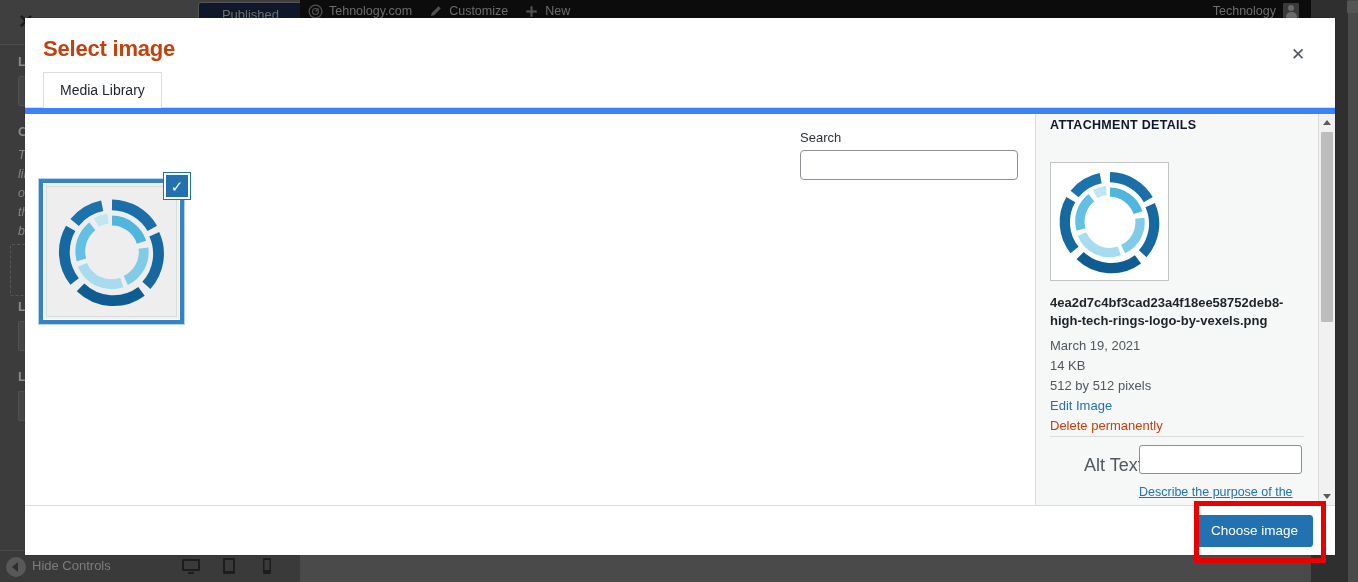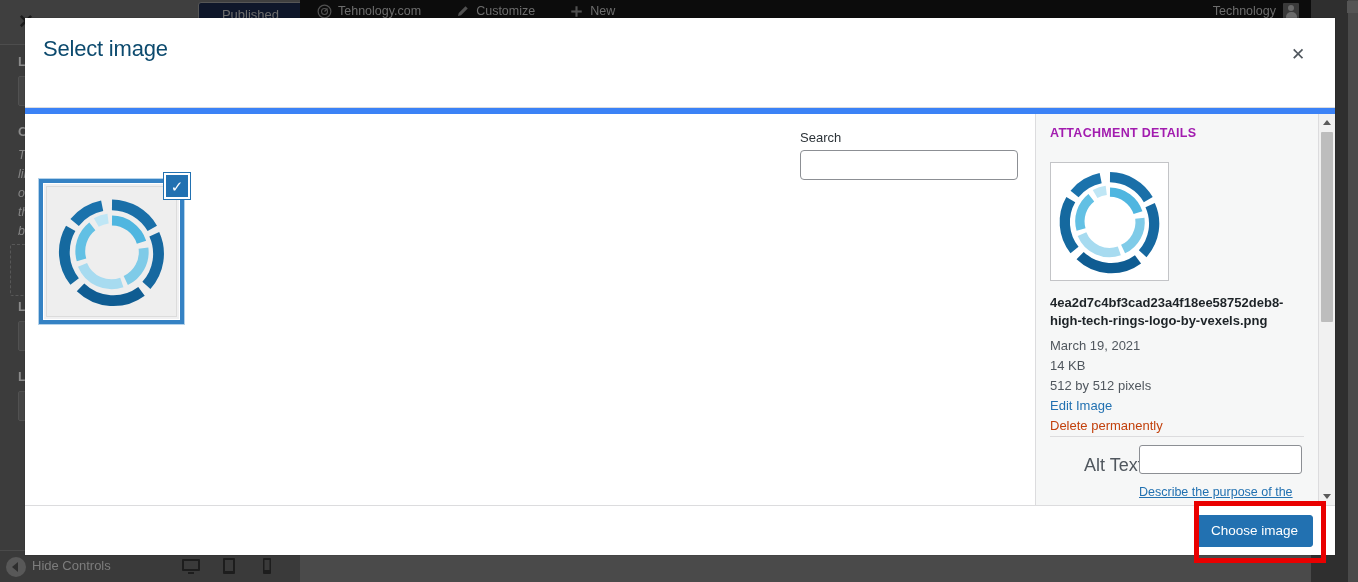--- a/index.html
+++ b/index.html
@@ -69,21 +69,21 @@
   .dev-ic { width:22px; height:24px; position:relative; }
   svg.devsvg { display:block; }
 
   
   .adminbar {
     position:absolute; left:300px; top:0; right:47px; height:22px;
     background:#0c0c0c; display:flex; align-items:center;
   }
   .ab-item {
     display:flex; align-items:center; gap:6px; color:#6d6d6d;
-    font-size:12.5px; padding:0 17px; height:22px; white-space:nowrap;
+    font-size:12.5px; padding:0 8px; height:22px; white-space:nowrap;
   }
   .ab-right { margin-left:auto; display:flex; align-items:center; }
   .avatar-box {
     width:16px; height:16px; background:#3a3a3a; border-radius:1px;
     margin-left:7px; position:relative; overflow:hidden;
   }
   .avatar-box:before {
     content:""; position:absolute; left:5px; top:2px; width:6px; height:6px;
     border-radius:50%; background:#6a6a6a;
   }
@@ -107,21 +107,21 @@
   }
 
   
   .modal {
     position:absolute; left:25px; top:18px; width:1310px; height:537px;
     background:#fff; box-shadow:0 0 0 1px rgba(0,0,0,.08);
   }
   .modal-header { position:relative; height:90px; }
   .modal-title {
     position:absolute; left:18px; top:18px; font-size:22px;
-    font-weight:normal; color:#0c4a6e; letter-spacing:-.2px;
+    font-weight:bold; color:#c2410c; letter-spacing:-.2px;
   }
   .modal-close {
     position:absolute; right:19px; top:18px; width:36px; height:36px;
     color:#50575e; font-size:17px; line-height:36px; text-align:center;
     font-family:"DejaVu Sans", sans-serif;
   }
   .tabs {
     position:absolute; left:18px; bottom:0; display:flex; align-items:flex-end;
   }
   .tab {
@@ -168,22 +168,22 @@
     color:#fff; font-size:15px; line-height:24px; text-align:center;
   }
 
   
   .details-pane {
     position:relative; width:300px; flex:0 0 300px; background:#f6f7f7;
     border-left:1px solid #dcdcde;
   }
   .details-scroll { position:absolute; inset:0 17px 0 0; overflow:hidden; }
   .det-title {
-    position:absolute; left:14px; top:12px; font-size:12.5px;
-    font-weight:bold; color:#a21caf; letter-spacing:.3px;
+    position:absolute; left:14px; top:4px; font-size:12.5px;
+    font-weight:bold; color:#0f172a; letter-spacing:.3px;
   }
   .det-thumb {
     position:absolute; left:14px; top:48px; width:119px; height:119px;
     border:1px solid #c3c4c7; background:#fff; display:flex;
     align-items:center; justify-content:center; overflow:hidden;
   }
   .det-filename {
     position:absolute; left:14px; top:180px; width:260px; font-size:13px;
     font-weight:bold; color:#1d2327; line-height:18px;
   }
@@ -346,20 +346,21 @@
     <div class="strip-scroll-up"></div>
   </div>
 
   <div class="modal">
 
     <div class="modal-header">
       <div class="modal-title">Select image</div>
       <div class="modal-close">✕</div>
       <div class="tabs-rule"></div>
       <div class="tabs">
+        <div class="tab active">Media Library</div>
       </div>
     </div>
 
     <div class="modal-body">
 
       <div class="lib-pane">
         <div class="search-label">Search</div>
         <input class="search-input" type="text" placeholder="" style="">
 
         <div class="thumb-wrap">

